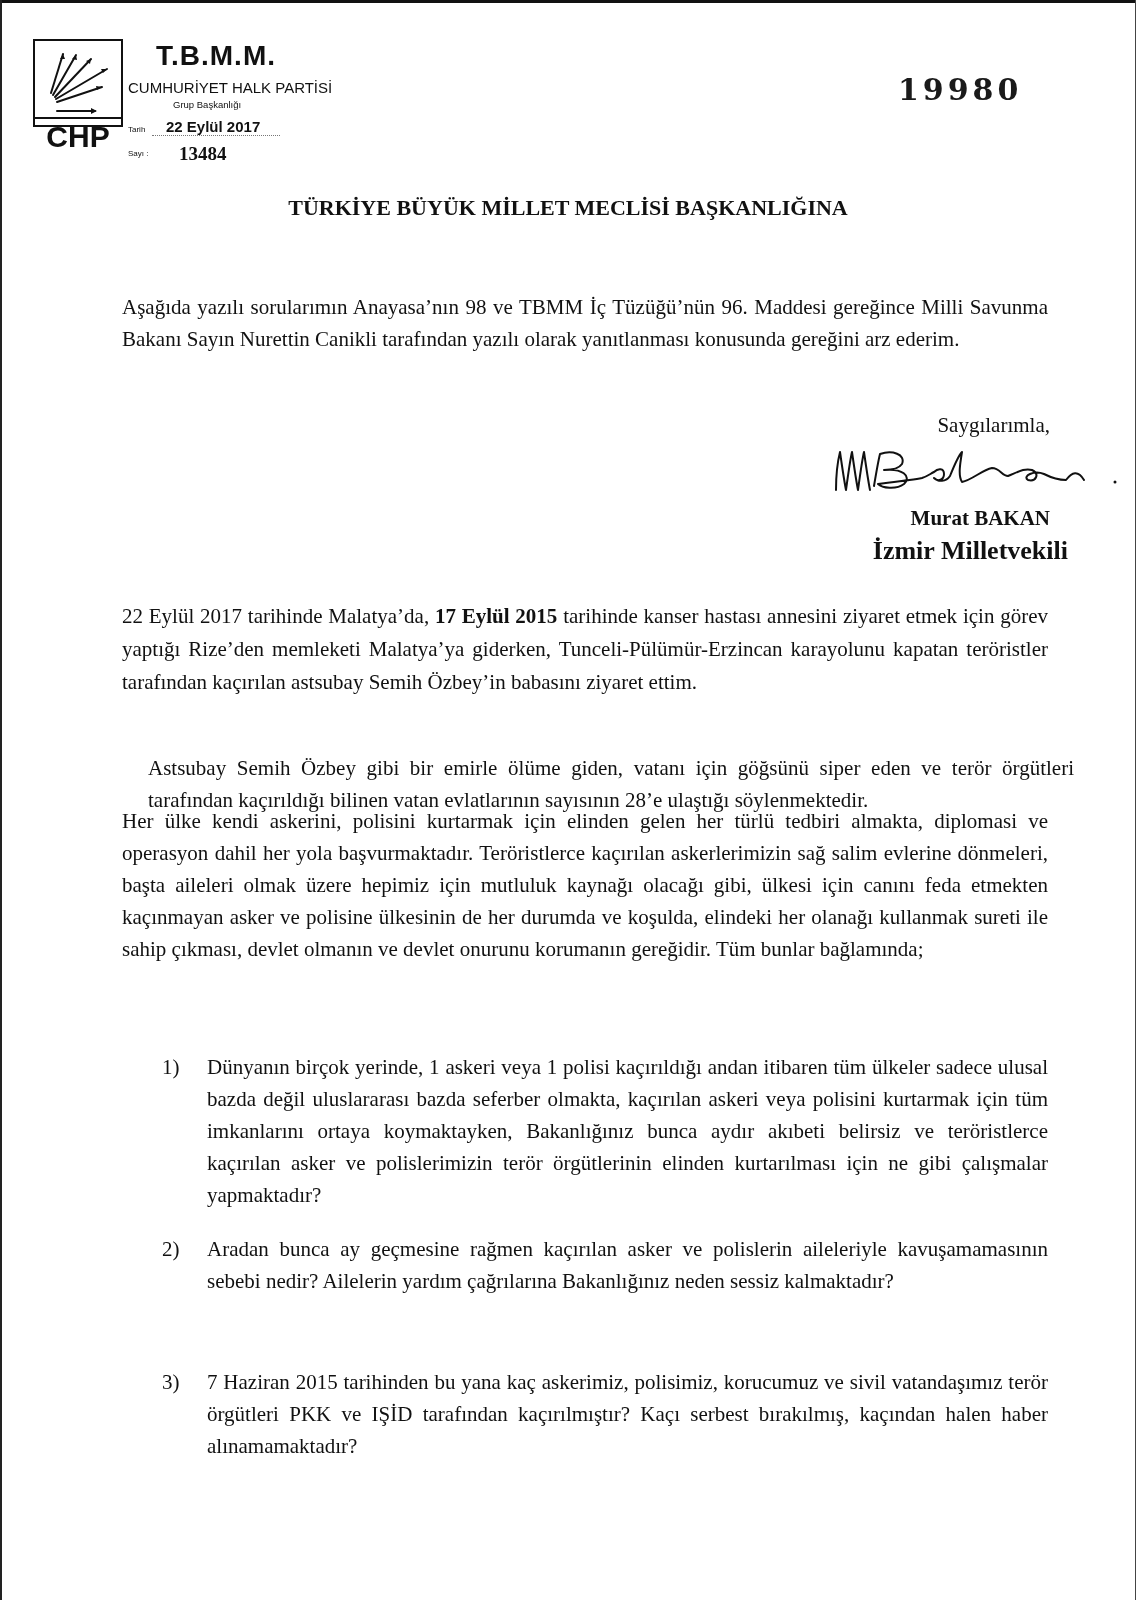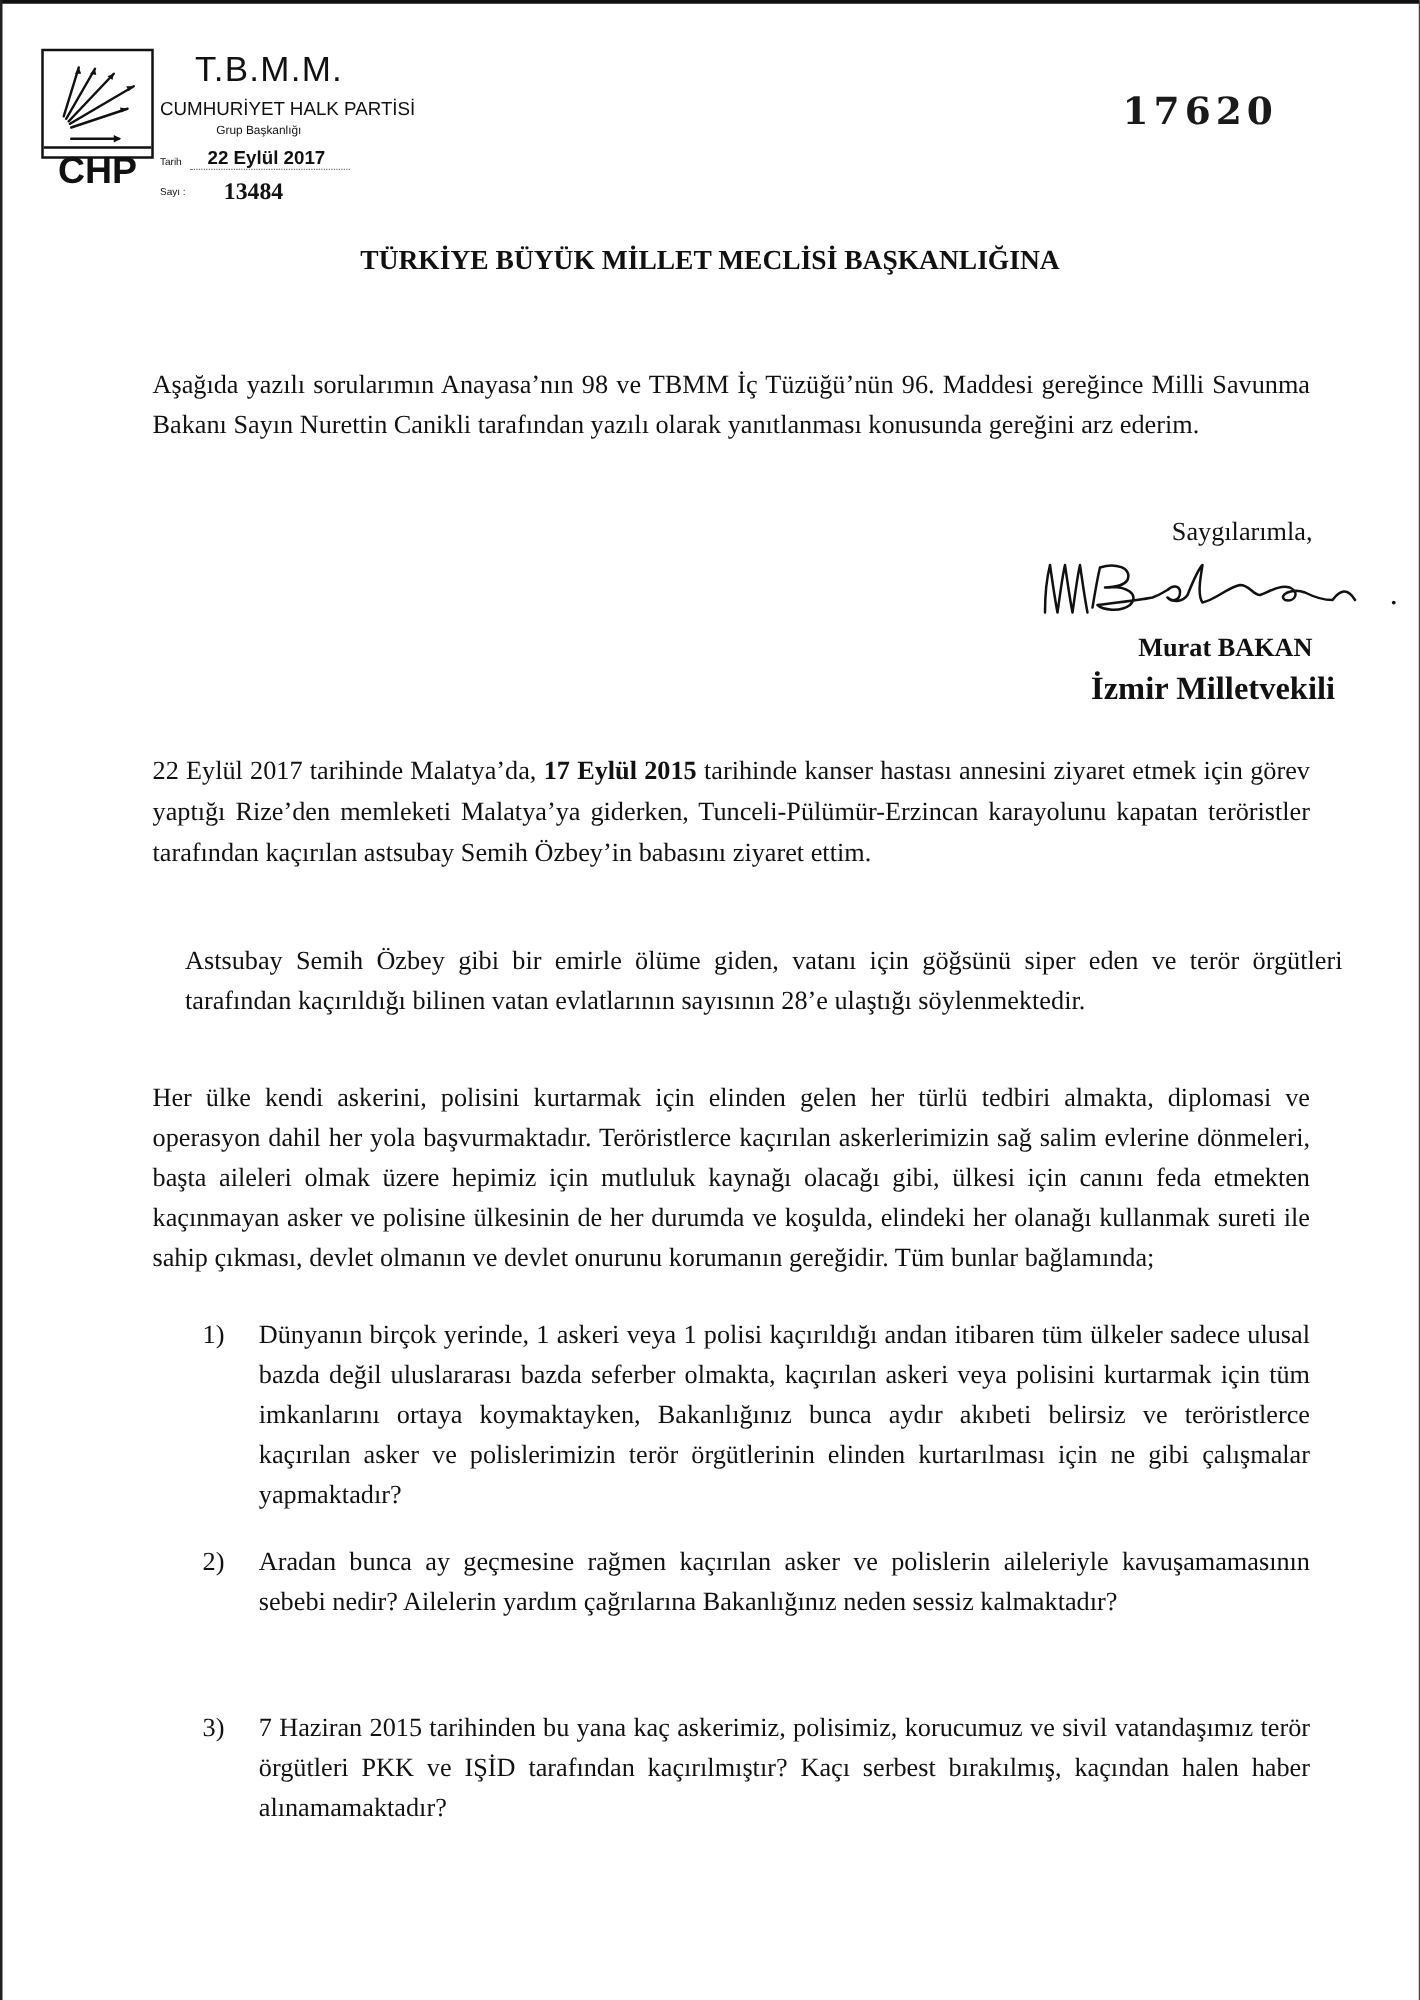--- a/index.html
+++ b/index.html
@@ -11,21 +11,21 @@
 
     
     .logo-box { position: absolute; left: 33px; top: 39px; width: 90px; height: 88px;
                 border: 2px solid #111; box-sizing: border-box; }
     .logo-top { position: absolute; left: 0; top: 0; width: 86px; height: 76px; border-bottom: 2px solid #111; }
     .logo-top svg { position: absolute; left: 0; top: 0; }
     .logo-text { position: absolute; left: 0; top: 78px; width: 86px; text-align: center;
                  font-family: "Liberation Sans", sans-serif; font-weight: bold; font-size: 30px;
                  line-height: 36px; letter-spacing: 0px; }
     .tbmm { position: absolute; left: 156px; top: 40px; font-family: "Liberation Sans", sans-serif;
-            font-weight: normal; font-size: 28px; letter-spacing: 1px; }
+            font-weight: bold; font-size: 28px; letter-spacing: 1px; }
     .party { position: absolute; left: 128px; top: 79px; font-family: "Liberation Sans", sans-serif;
              font-size: 15px; }
     .group { position: absolute; left: 173px; top: 99px; font-family: "Liberation Sans", sans-serif;
              font-size: 9.5px; }
     .tarih-label { position: absolute; left: 128px; top: 125px; font-family: "Liberation Sans", sans-serif; font-size: 8px; }
     .tarih-value { position: absolute; left: 166px; top: 118px; font-family: "Liberation Sans", sans-serif;
                    font-size: 15px; font-weight: bold; }
     .tarih-dots { position: absolute; left: 152px; top: 135px; width: 128px; border-bottom: 1px dotted #777; }
     .sayi-label { position: absolute; left: 128px; top: 149px; font-family: "Liberation Sans", sans-serif; font-size: 8px; }
     .sayi-value { position: absolute; left: 179px; top: 143px; font-family: Liberation Serif, serif;
@@ -35,21 +35,21 @@
                     font-weight: bold; font-size: 30px; letter-spacing: 4px; color: #1a1a1a; }
 
     .addressee { position: absolute; left: 0; width: 1136px; top: 195px; text-align: center;
                  font-weight: bold; font-size: 22px; }
 
     .para { position: absolute; left: 122px; width: 926px; font-size: 21px; line-height: 31.5px;
             text-align: justify; margin: 0; font-family: Liberation Serif, serif; }
     .para.intro { top: 292px; }
     .para.p1 { top: 600px; line-height: 33px; }
     .para.p2 { top: 753px; margin-left: 26px; }
-    .para.p3 { top: 862px; line-height: 32px; }
+    .para.p3 { top: 805px; line-height: 32px; }
 
     .closing { position: absolute; right: 86px; top: 413px; font-size: 21px; }
     .signature { position: absolute; left: 832px; top: 446px; }
     .signer-name { position: absolute; right: 86px; top: 506px; font-weight: bold; font-size: 21px; }
     .signer-title { position: absolute; right: 68px; top: 536px; font-weight: bold; font-size: 26px; }
 
     .question { position: absolute; left: 162px; width: 886px; font-size: 21px; line-height: 32px; }
     .question .num { position: absolute; left: 0; top: 0; }
     .question .qtext { margin-left: 45px; text-align: justify; }
     .question.q1 { top: 1051px; }
@@ -89,21 +89,21 @@
 
 <div class="tbmm">T.B.M.M.</div>
 <div class="party">CUMHURİYET HALK PARTİSİ</div>
 <div class="group">Grup Başkanlığı</div>
 <div class="tarih-label">Tarih</div>
 <div class="tarih-value">22 Eylül 2017</div>
 <div class="tarih-dots"></div>
 <div class="sayi-label">Sayı :</div>
 <div class="sayi-value">13484</div>
 
-<div class="stamp-number">17620</div>
+<div class="stamp-number">19980</div>
 
 <div class="addressee">TÜRKİYE BÜYÜK MİLLET MECLİSİ BAŞKANLIĞINA</div>
 
 <p class="para intro">Aşağıda yazılı sorularımın Anayasa’nın 98 ve TBMM İç Tüzüğü’nün 96. Maddesi gereğince Milli Savunma Bakanı Sayın Nurettin Canikli tarafından yazılı olarak yanıtlanması konusunda gereğini arz ederim.</p>
 
 <div class="closing">Saygılarımla,</div>
 
 <div class="signature">
   <svg width="290" height="50" viewBox="0 0 290 50">
     <g stroke="#111" stroke-width="2" fill="none" stroke-linecap="round" stroke-linejoin="round">

